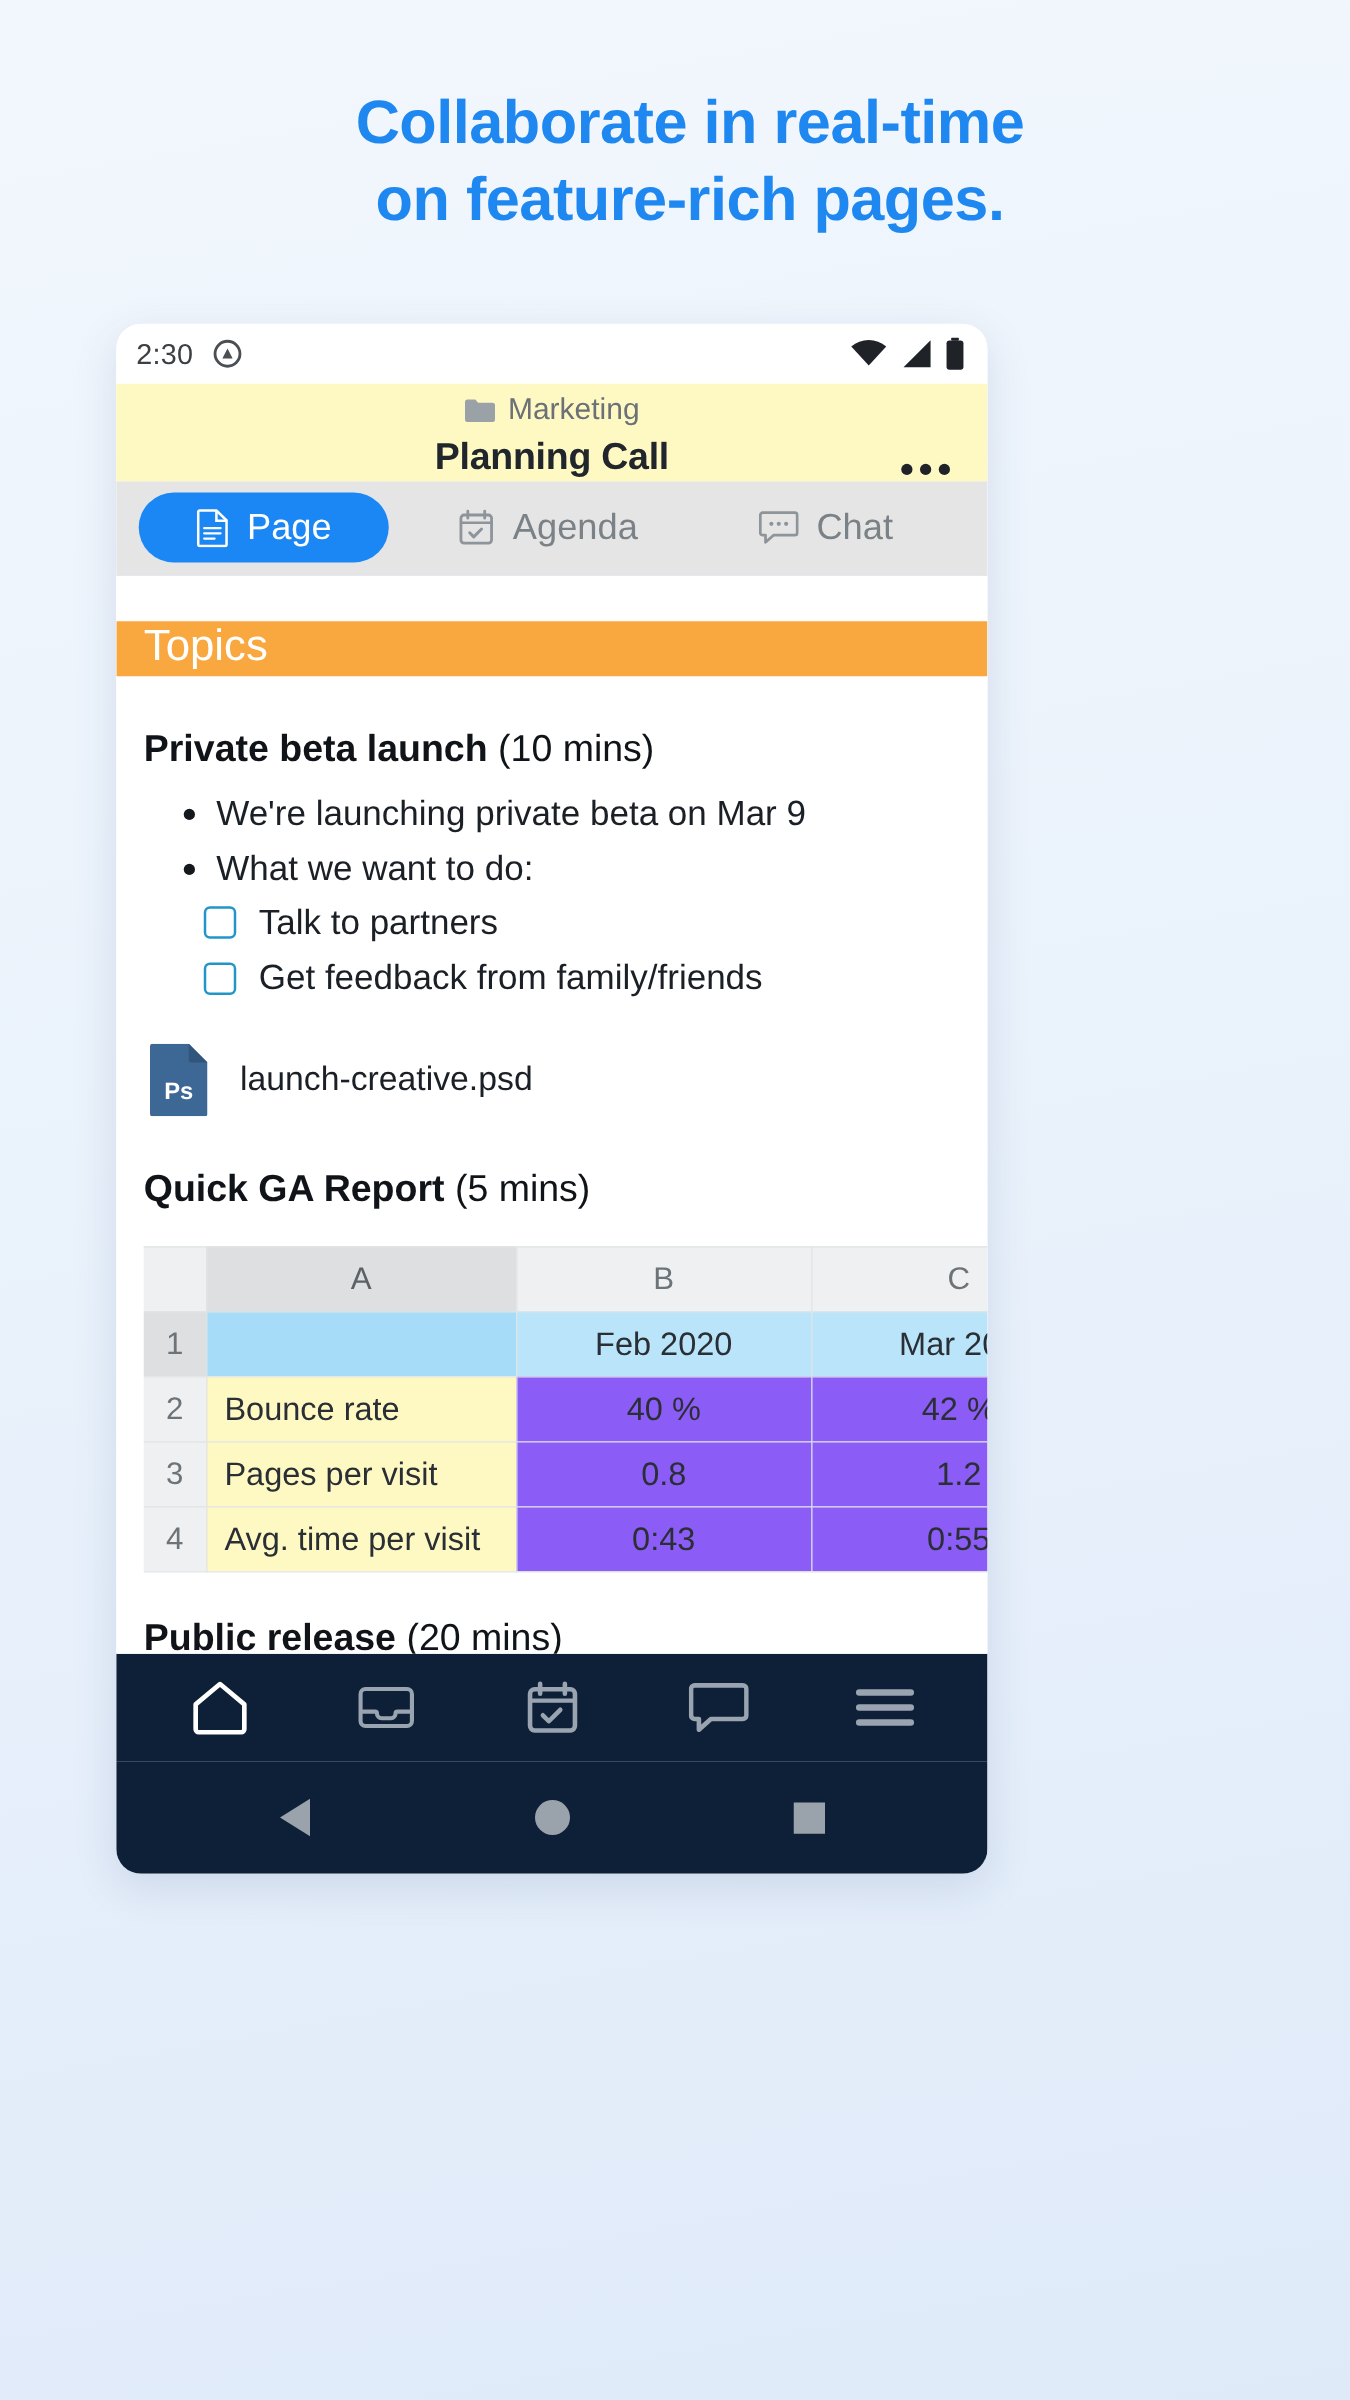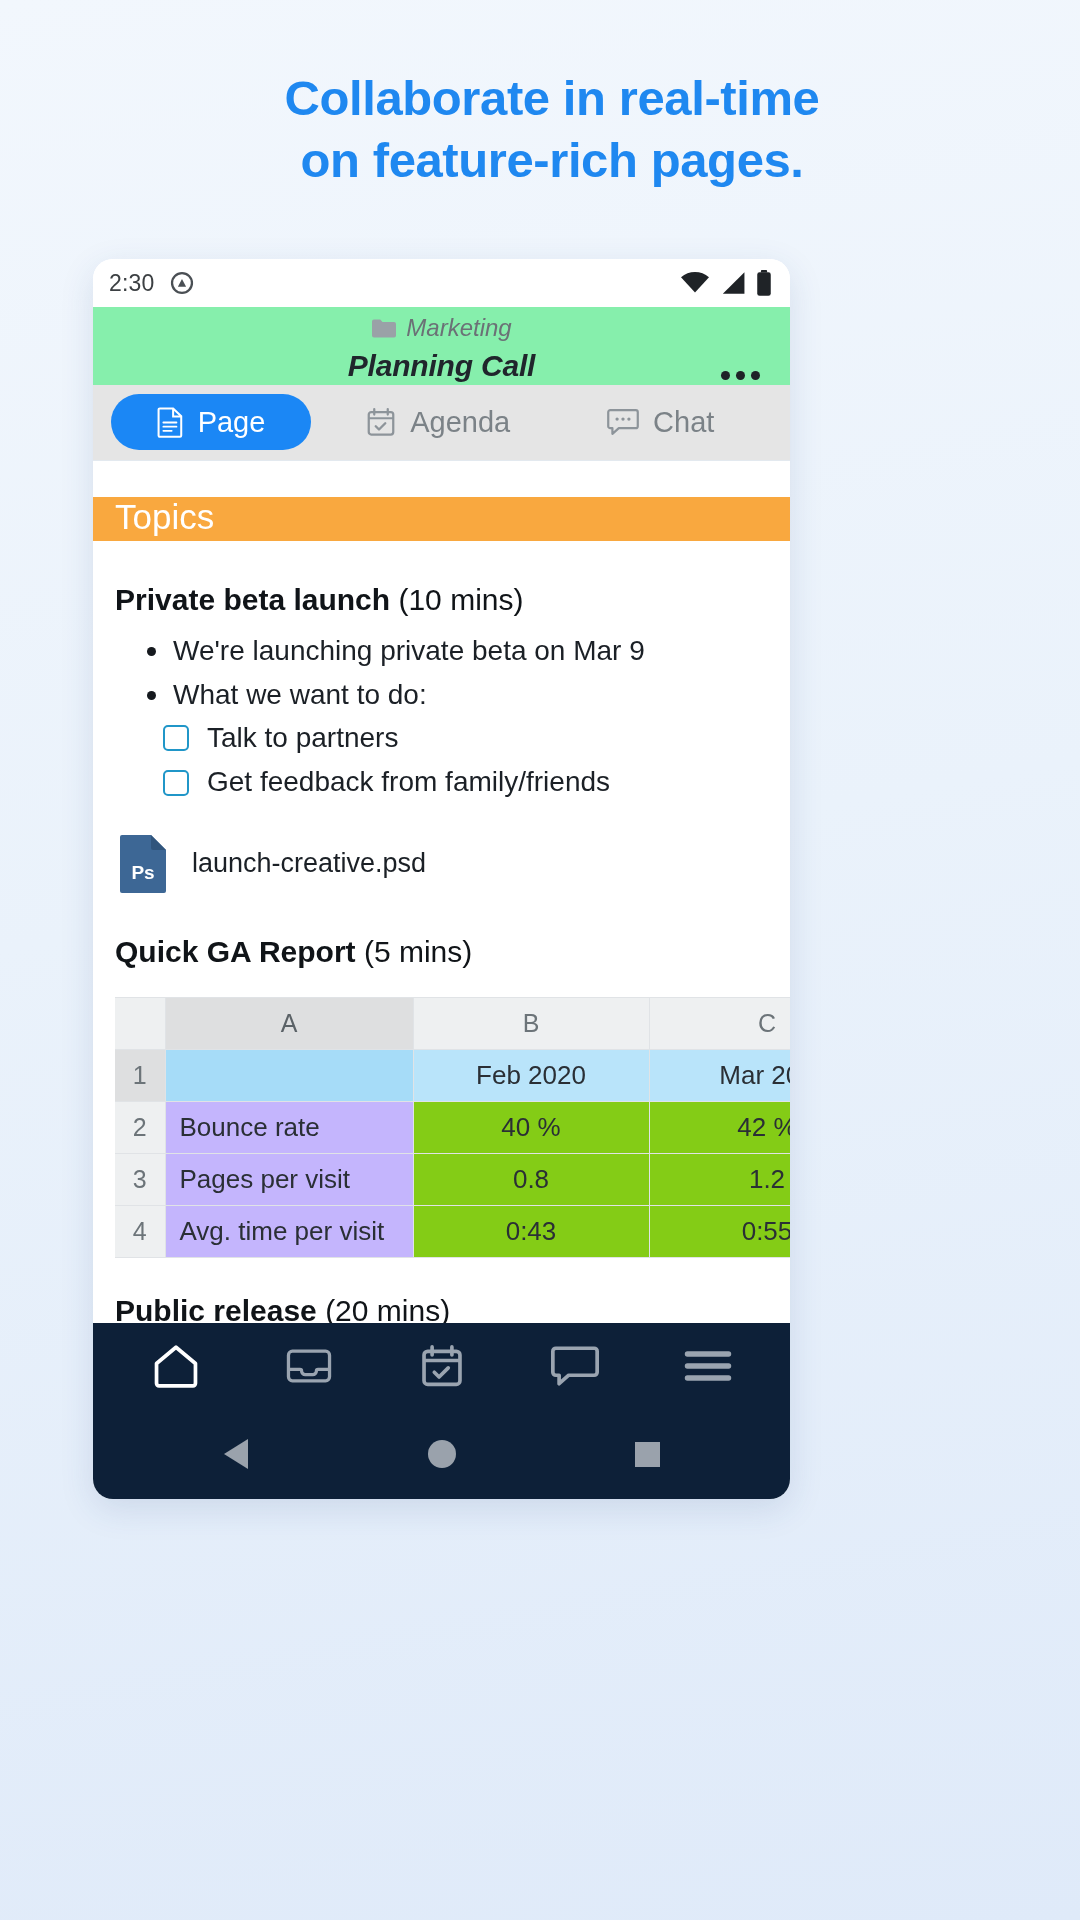--- a/index.html
+++ b/index.html
@@ -68,24 +68,23 @@
   .status-right {
     margin-left: auto;
     display: flex;
     align-items: center;
     gap: 9px;
   }
   .svg-ico { display: block; }
 
   
   .doc-header {
-    background: #86efac;
+    background: #fef9c3;
     padding: 4px 0 2px 0;
     position: relative;
-    font-style: italic;
   }
   .breadcrumb {
     display: flex;
     align-items: center;
     justify-content: center;
     gap: 9px;
     font-size: 24px;
     color: #6b7176;
     height: 34px;
   }
@@ -268,23 +267,23 @@
 
   .sheet td.rownum {
     background: #eef0f1;
     color: #6c7479;
     text-align: center;
     font-size: 25px;
     border-left: none;
     padding: 0;
   }
   .sheet td.rownum.sel { background: #dedfe0; }
-  .sheet td.lbl { background: #c4b5fd; text-align: left; }
+  .sheet td.lbl { background: #fef9c3; text-align: left; }
   .sheet td.lbl.hdr { background: #a6dcf8; }
-  .sheet td.val { text-align: center; background: #84cc16; }
+  .sheet td.val { text-align: center; background: #8b5cf6; }
   .sheet td.val.hdr { background: #b9e4fa; }
 
   .trail-title {
     font-size: 30px;
     color: #101418;
     margin-top: 36px;
   }
   .trail-title .name { font-weight: bold; }
 
   

